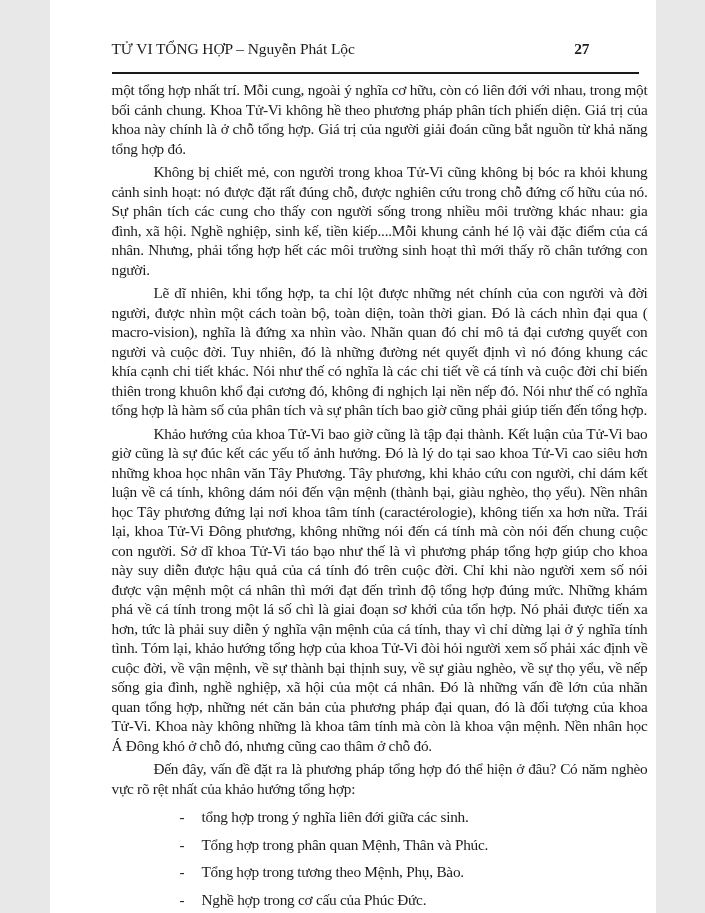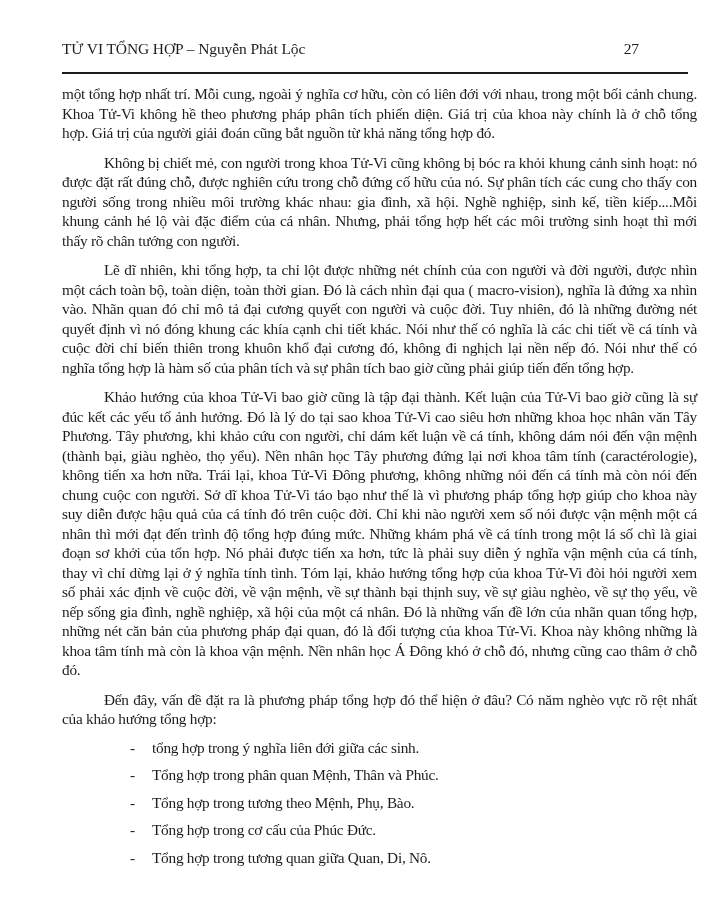--- a/index.html
+++ b/index.html
@@ -1,44 +1,44 @@
 <!DOCTYPE html>
 <html><head>
 <meta charset="utf-8">
 <style>
   * { box-sizing: border-box; }
   html, body { margin: 0; padding: 0; background: #e8e8e8; }
   .page {
     position: relative;
-    width: 705px;
+    width: 606px;
     height: 913px;
     margin: 0 auto;
     background: #ffffff;
     color: #1c1c1c;
     font-family: "Liberation Serif", "DejaVu Serif", serif;
     padding: 40px 8px 0 62px;
     overflow: hidden;
   }
   .page-header {
     display: flex;
     justify-content: space-between;
     align-items: baseline;
     font-size: 15.5px;
     line-height: 18px;
     letter-spacing: -0.1px;
   }
-  .page-number { padding-right: 58px; }
+  .page-number { padding-right: 58px; font-weight: bold; }
   .header-rule {
     height: 0;
     border: none;
     border-top: 2px solid #1a1a1a;
     margin: 14px 9px 6px 0;
   }
   .body-text p {
-    margin: 10px 0 4px 0;
+    margin: 0 0 4px 0;
     text-align: justify;
     font-size: 15.3px;
     line-height: 19.5px;
     letter-spacing: -0.25px;
     text-indent: 42px;
   }
   .body-text p.continuation { text-indent: 0; }
   .dash-list {
     list-style: none;
     margin: 9px 0 0 0;
@@ -83,21 +83,21 @@
       <li>
         <span class="dash-marker">-</span>
         <span class="item-text">Tổng hợp trong phân quan Mệnh, Thân và Phúc.</span>
       </li>
       <li>
         <span class="dash-marker">-</span>
         <span class="item-text">Tổng hợp trong tương theo Mệnh, Phụ, Bào.</span>
       </li>
       <li>
         <span class="dash-marker">-</span>
-        <span class="item-text">Tổng hợp trong cơ cấu của Phúc Đức.</span>
+        <span class="item-text">Nghề hợp trong cơ cấu của Phúc Đức.</span>
       </li>
       <li>
         <span class="dash-marker">-</span>
         <span class="item-text">Tổng hợp trong tương quan giữa Quan, Di, Nô.</span>
       </li>
     </ul>
   </div>
 
 </div>
 

